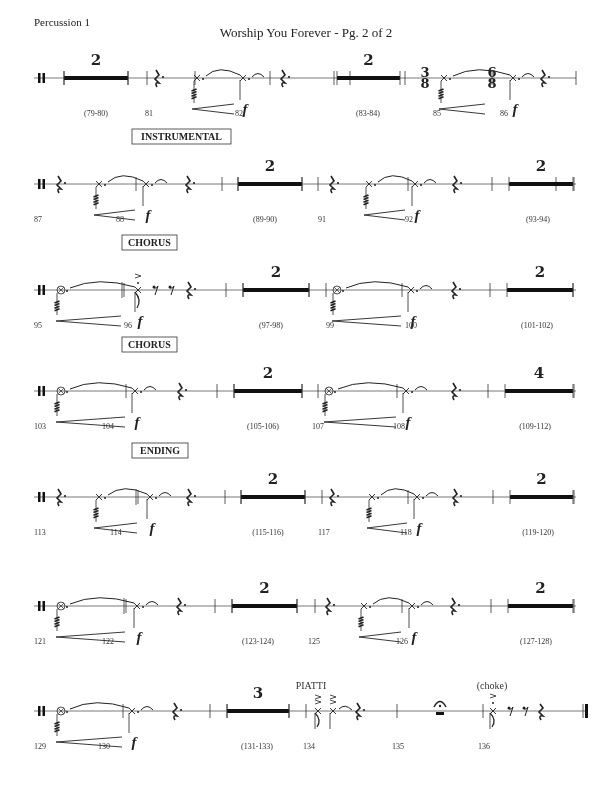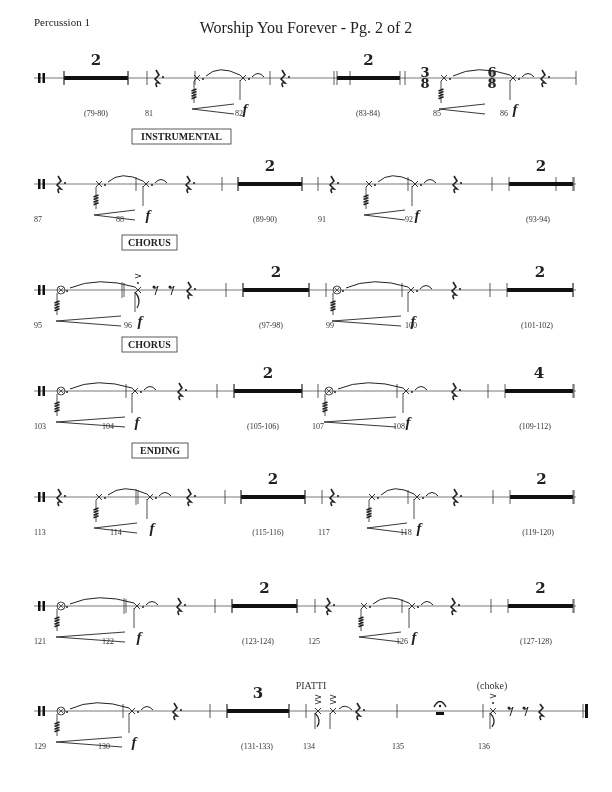--- a/index.html
+++ b/index.html
@@ -1,18 +1,18 @@
 <!DOCTYPE html>
 <html><head>
   <meta charset="utf-8">
   <style>
     html, body { margin: 0; padding: 0; background: #ffffff; }
     body { width: 612px; height: 792px; position: relative; overflow: hidden; font-family: "Liberation Serif", "DejaVu Serif", serif; color: #222; }
     .header-left { position: absolute; left: 34px; top: 16px; font-size: 11px; }
-    .header-center { position: absolute; left: 0; width: 612px; top: 19px; text-align: center; font-size: 16px; }
+    .header-center { position: absolute; left: 0; width: 612px; top: 25px; text-align: center; font-size: 13px; }
     #score { position: absolute; left: 0; top: 0; }
     .mnum { font-family: "Liberation Serif", "DejaVu Serif", serif; font-size: 8px; fill: #333; }
     .mrest-num { font-family: "DejaVu Serif", "Liberation Serif", serif; font-weight: bold; font-size: 15px; fill: #222; }
     .rehearsal { font-family: "Liberation Serif", "DejaVu Serif", serif; font-weight: bold; font-size: 10px; fill: #222; }
     .dyn { font-family: "Liberation Serif", "DejaVu Serif", serif; font-style: italic; font-weight: bold; font-size: 15px; fill: #222; }
     .txt { font-family: "Liberation Serif", "DejaVu Serif", serif; font-size: 10px; fill: #333; }
     .ts { font-family: "DejaVu Serif", "Liberation Serif", serif; font-weight: bold; font-size: 13px; fill: #222; }
   </style>
 </head>
 <body>

